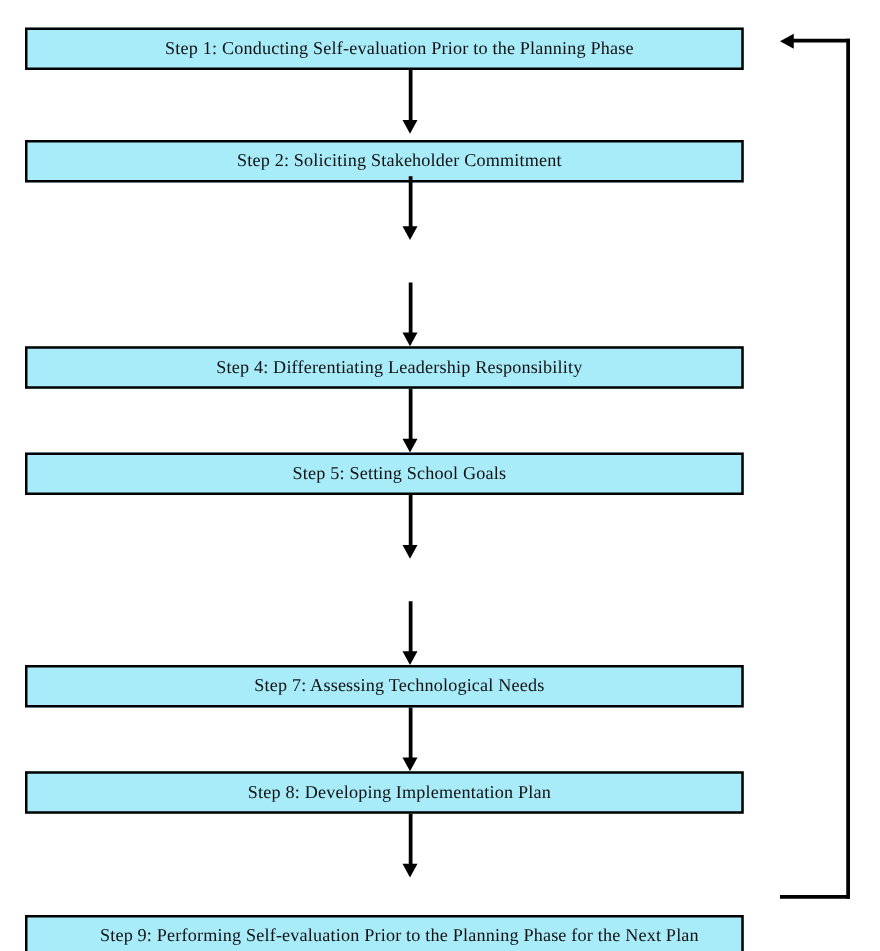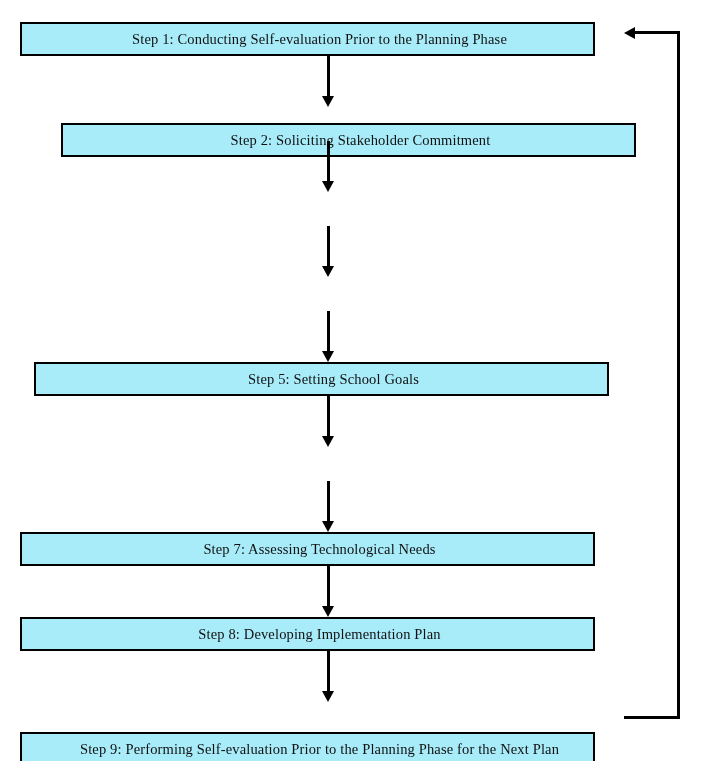--- a/index.html
+++ b/index.html
@@ -100,39 +100,42 @@
 <div id="canvas">
 
   <div class="step-box" style="top:22px;">
     <span class="step-label">Step 1: Conducting Self-evaluation Prior to the Planning Phase</span>
   </div>
   <div class="connector" style="top:56px;">
     <div class="shaft"></div>
     <div class="head"></div>
   </div>
 
-  <div class="step-box" style="top:123px;margin-left:41px;">
+  <div class="step-box" style="top:112px;">
     <span class="step-label">Step 2: Soliciting Stakeholder Commitment</span>
   </div>
   <div class="connector" style="top:141px;">
     <div class="shaft"></div>
     <div class="head"></div>
   </div>
 
   <div class="connector" style="top:226px;">
     <div class="shaft"></div>
     <div class="head"></div>
   </div>
 
+  <div class="step-box" style="top:277px;">
+    <span class="step-label">Step 4: Differentiating Leadership Responsibility</span>
+  </div>
   <div class="connector" style="top:311px;">
     <div class="shaft"></div>
     <div class="head"></div>
   </div>
 
-  <div class="step-box" style="top:362px;margin-left:14px;">
+  <div class="step-box" style="top:362px;">
     <span class="step-label">Step 5: Setting School Goals</span>
   </div>
   <div class="connector" style="top:396px;">
     <div class="shaft"></div>
     <div class="head"></div>
   </div>
 
   <div class="connector" style="top:481px;">
     <div class="shaft"></div>
     <div class="head"></div>

